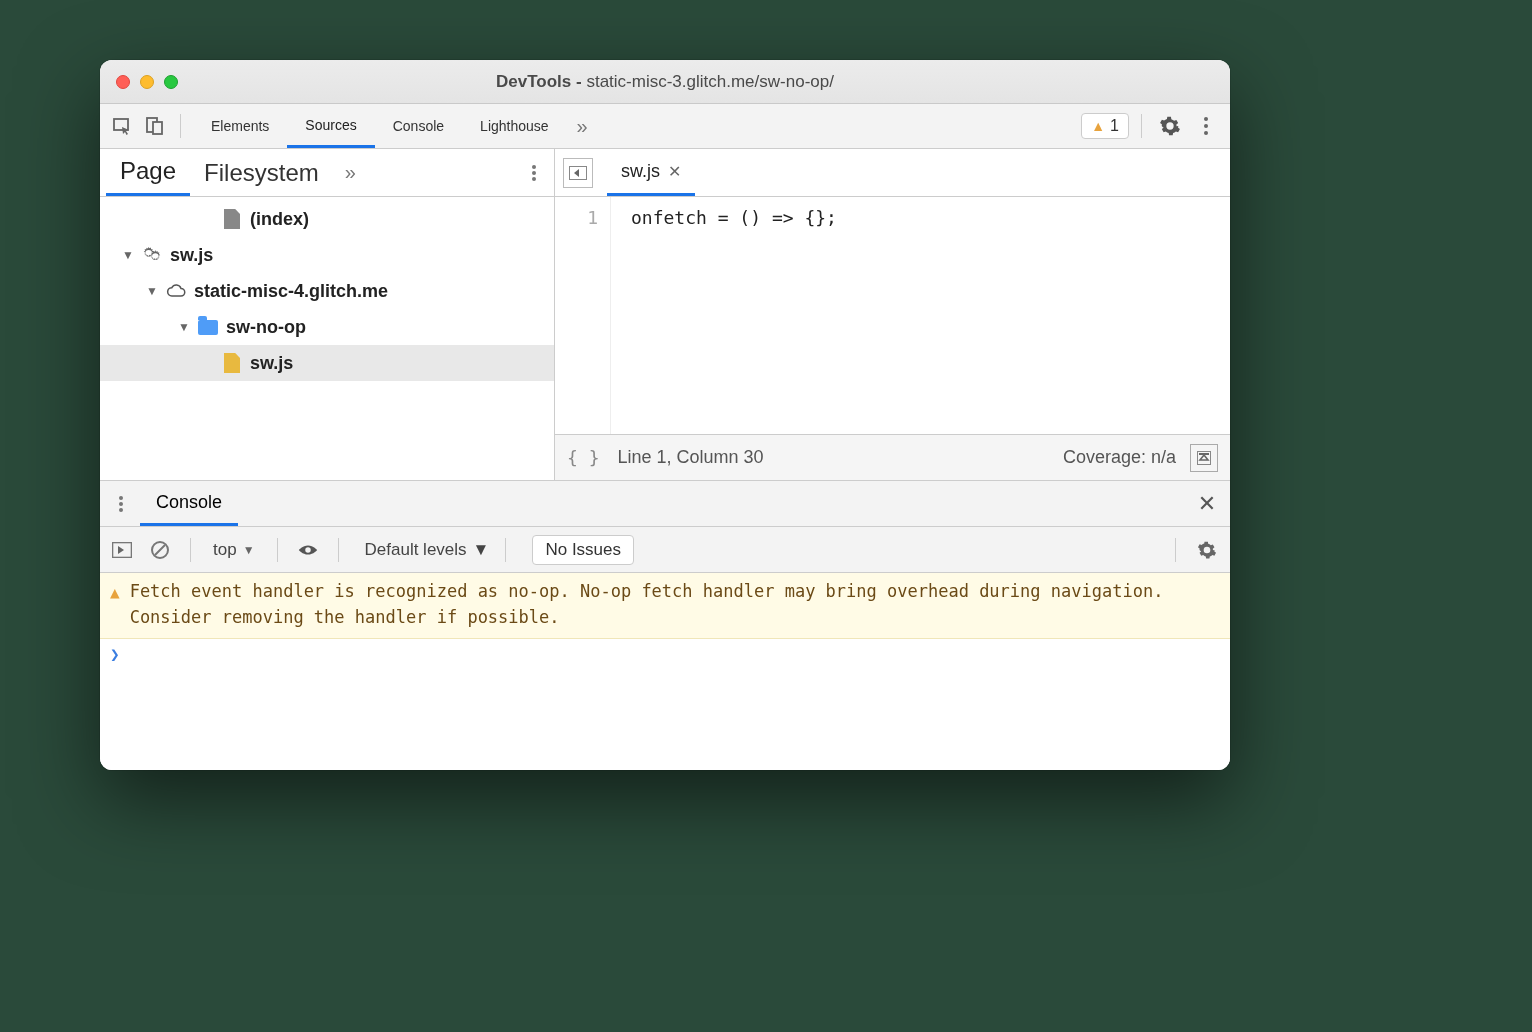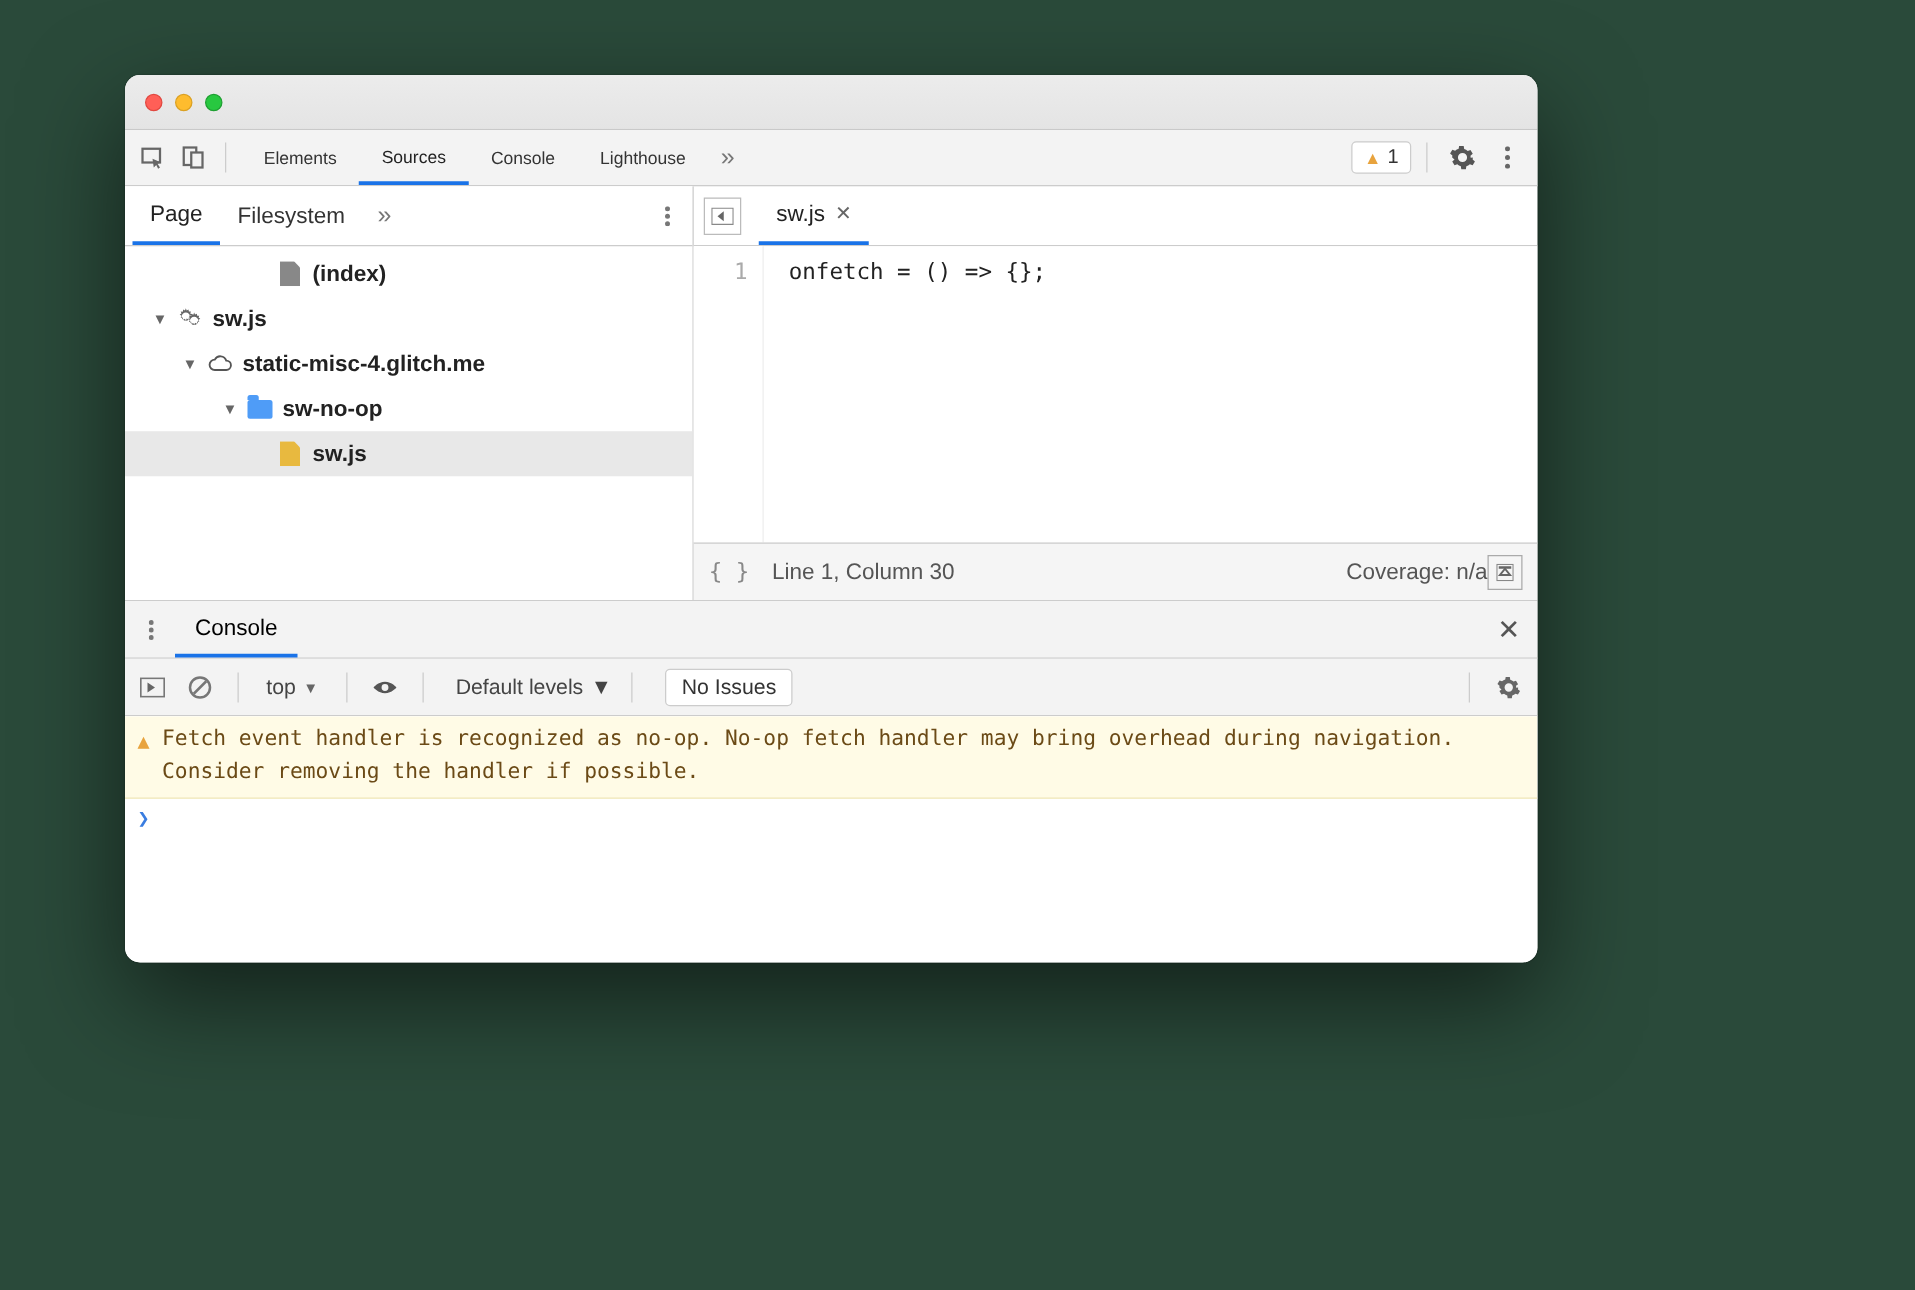--- a/index.html
+++ b/index.html
@@ -59,21 +59,21 @@
   .warn-badge{display:flex;align-items:center;gap:5px;border:1px solid #ccc;border-radius:4px;padding:3px 9px;background:#fff;font-size:16px;color:#333;}
   .warn-tri{color:#e8a33d;font-size:14px;}
   .gear,.kebab{width:32px;height:32px;display:flex;align-items:center;justify-content:center;color:#5a5a5a;cursor:pointer;}
   .chev-more{color:#777;font-size:20px;padding:0 10px;}
   
   .body-split{flex:1;display:flex;min-height:0;}
   .left-pane{width:455px;border-right:1px solid #ccc;display:flex;flex-direction:column;background:#fff;}
   .right-pane{flex:1;display:flex;flex-direction:column;}
   
   .sub-tabs{height:48px;border-bottom:1px solid #ccc;display:flex;align-items:center;padding:0 6px;}
-  .stab{padding:0 14px;height:100%;display:flex;align-items:center;font-size:18px;color:#333;cursor:pointer;}
+  .stab{padding:0 14px;height:100%;display:flex;align-items:center;font-size:24px;color:#333;cursor:pointer;}
   .stab.active{border-bottom:3px solid #1a73e8;color:#222;}
   .stab-more{color:#777;font-size:20px;padding:0 12px;}
   .sub-spacer{flex:1;}
   .sub-kebab{width:28px;color:#666;display:flex;align-items:center;justify-content:center;cursor:pointer;}
   
   .tree{flex:1;overflow:auto;font-size:18px;color:#222;padding-top:4px;font-weight:bold;}
   .trow{display:flex;align-items:center;height:36px;gap:8px;cursor:pointer;}
   .trow .arrow{width:12px;text-align:center;color:#666;font-size:12px;}
   .trow.selected{background:#e8e8e8;}
   .indent1{padding-left:22px;}
@@ -92,21 +92,21 @@
   .nav-pane-btn{width:30px;height:30px;display:flex;align-items:center;justify-content:center;border:1px solid #bbb;color:#666;margin-right:14px;}
   .etab{display:flex;align-items:center;gap:8px;height:100%;padding:0 14px;border-bottom:3px solid #1a73e8;font-size:18px;color:#222;}
   .etab .close{color:#666;font-size:16px;cursor:pointer;}
   
   .code-area{flex:1;display:flex;font-family:Menlo,Consolas,monospace;font-size:18px;background:#fff;}
   .gutter{width:56px;text-align:right;padding:10px 12px 0 0;color:#aaa;background:#fff;border-right:1px solid #eee;}
   .code{flex:1;padding:10px 2px 0 20px;color:#222;white-space:pre;}
   
   .ed-status{height:46px;border-top:1px solid #ccc;background:#f5f5f5;display:flex;align-items:center;padding:0 12px;font-size:18px;color:#555;}
   .curly{font-family:Menlo,monospace;color:#888;margin-right:18px;font-size:18px;}
-  .ed-status .cov{margin-left:auto;}
+  .ed-status .cov{margin-left:auto;margin-right:14px;}
   .collapse-btn{width:28px;height:28px;border:1px solid #aaa;display:flex;align-items:center;justify-content:center;color:#666;}
   
   .drawer{height:290px;border-top:1px solid #ccc;display:flex;flex-direction:column;}
   .drawer-tabs{height:46px;border-bottom:1px solid #ccc;background:#f3f3f3;display:flex;align-items:center;padding:0 8px;}
   .d-kebab{width:26px;color:#666;display:flex;justify-content:center;cursor:pointer;}
   .dtab{padding:0 16px;height:100%;display:flex;align-items:center;font-size:18px;border-bottom:3px solid #1a73e8;margin-left:6px;}
   .d-spacer{flex:1;}
   .d-close{width:30px;color:#555;font-size:22px;display:flex;justify-content:center;cursor:pointer;}
   
   .c-toolbar{height:46px;border-bottom:1px solid #ccc;background:#f3f3f3;display:flex;align-items:center;padding:0 8px;gap:10px;font-size:17px;color:#444;}
@@ -127,20 +127,23 @@
 </head>
 <body>
 
 <div class="window">
 
   <div class="titlebar">
     <div class="traffic">
       <div class="dot r"></div>
       <div class="dot y"></div>
       <div class="dot g"></div>
+    </div>
+    <div class="title">
+      <span>DevTools - </span><span class="thin">static-misc-3.glitch.me/sw-no-op/</span>
     </div>
   </div>
 
   <div class="main-toolbar">
     <div class="tb-icon">
       <svg width="20" height="20" viewBox="0 0 20 20">
           <rect x="2" y="3" width="14" height="11" fill="none" stroke="#666" stroke-width="1.8"></rect>
           <path d="M10 11 L17 14 L14 15 L16 18 L14.5 19 L13 16 L11 18 Z" fill="#666"></path>
         </svg>
     </div>

